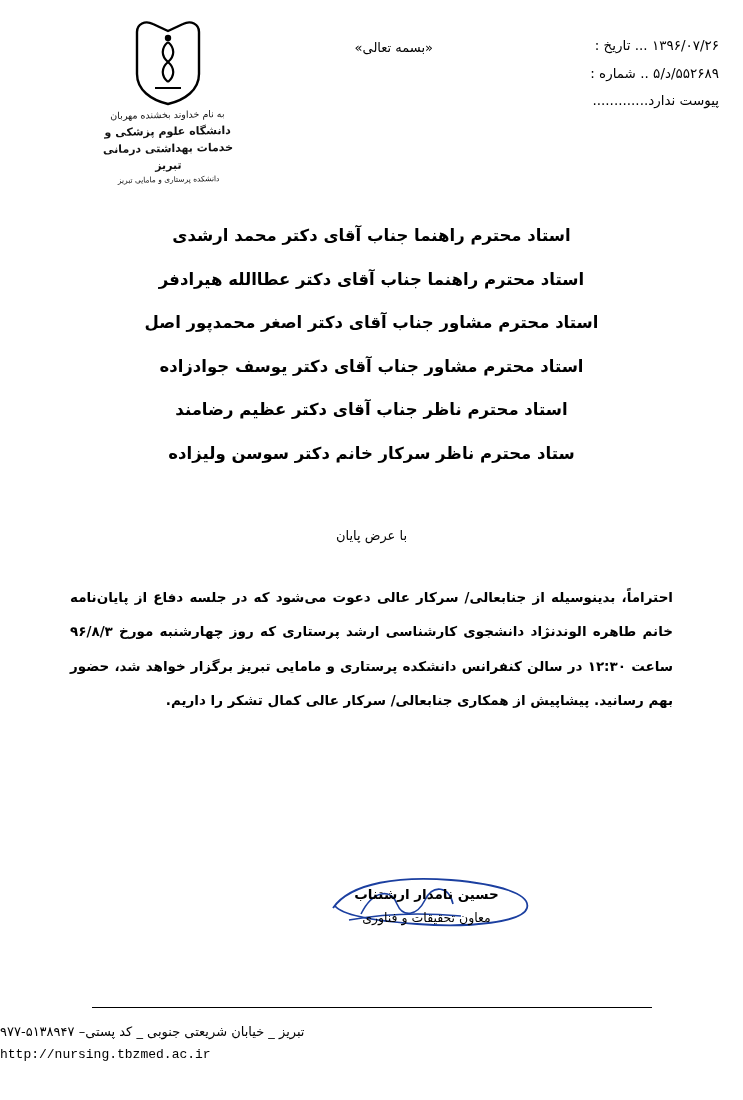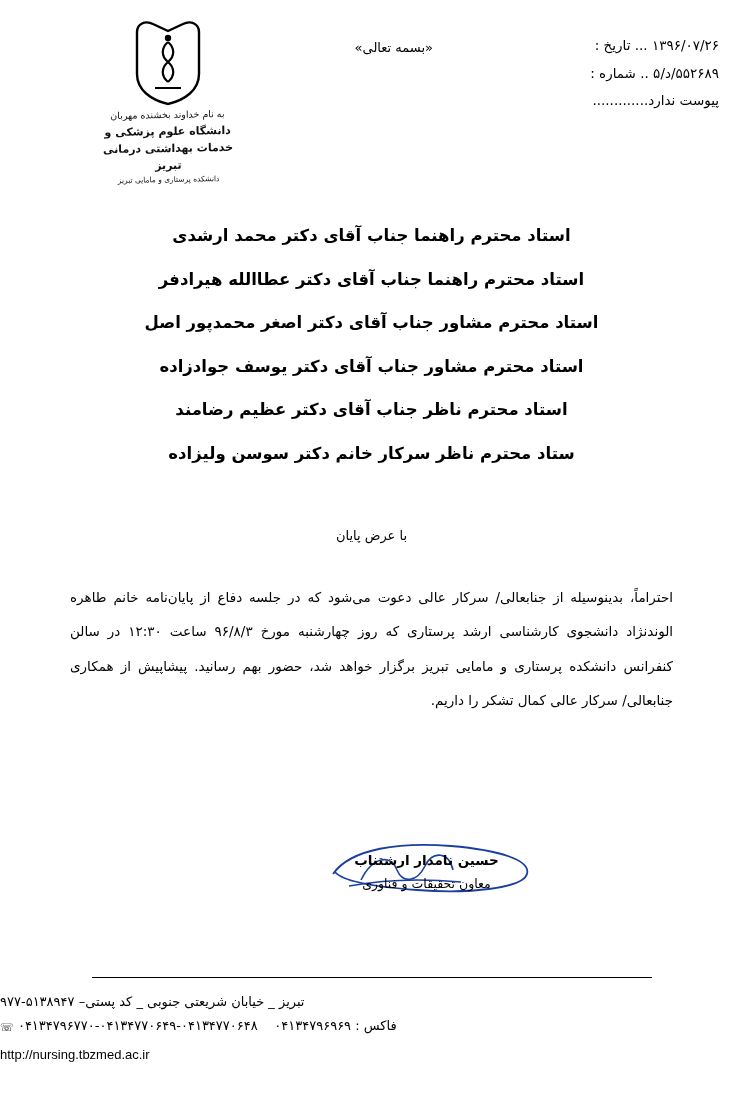--- a/index.html
+++ b/index.html
@@ -112,20 +112,21 @@
   
   .body-text {
     position: absolute;
     top: 580px;
     right: 70px;
     left: 70px;
     direction: rtl;
     text-align: justify;
     font-size: 13.5px;
     line-height: 2.55;
+    font-weight: bold;
   }
   .body-text p {
     margin: 0 0 16px 0;
   }
   .body-text p.topic {
     margin-top: 22px;
   }
 
   
   .signature {
@@ -133,20 +134,21 @@
     top: 852px;
     right: 0;
     left: 0;
     text-align: center;
     direction: rtl;
   }
   .sig-block {
     position: relative;
     display: inline-block;
     margin-right: -110px;
+    margin-top: 34px;
   }
   .sig-name {
     font-size: 13.5px;
     font-weight: bold;
     position: relative;
     z-index: 2;
   }
   .sig-role {
     font-size: 12.5px;
     margin-top: 8px;
@@ -178,23 +180,23 @@
     background: #000;
     margin: 0 auto 12px auto;
   }
   .footer-line {
     font-size: 13px;
     line-height: 1.85;
     white-space: nowrap;
   }
   .footer-url {
     font-size: 13px;
-    margin-top: 9px;
+    margin-top: 3px;
     direction: ltr;
-    font-family: Liberation Sans, sans-serif;
+    font-family: Liberation Mono, monospace;
   }
   .tiny-icon {
     display: inline-block;
     vertical-align: -1px;
     font-size: 11px;
   }
 </style>
 </head>
 <body>
 
@@ -257,22 +259,16 @@
         <path d="M28 50 C60 44, 96 42, 140 46" fill="none" stroke="#1b3fa0" stroke-width="1.4"></path>
       </svg>
       <div class="sig-name">حسین نامدار ارشتناب</div>
       <div class="sig-role">معاون تحقیقات و فناوری</div>
     </div>
   </div>
 
   <div class="footer">
     <div class="footer-rule"></div>
     <div class="footer-line">تبریز _ خیابان شریعتی جنوبی _ کد پستی– ۵۱۳۸۹۴۷-۹۷۷</div>
-    <div class="footer-line">
-      <span>فاکس : ۰۴۱۳۴۷۹۶۹۶۹</span>
-      <span>&nbsp;&nbsp;</span>
-      <span class="phones">۰۴۱۳۴۷۷۰۶۴۸-۰۴۱۳۴۷۷۰۶۴۹-۰۴۱۳۴۷۹۶۷۷۰</span>
-      <span class="tiny-icon">☏</span>
-    </div>
     <div class="footer-url">http://nursing.tbzmed.ac.ir</div>
   </div>
 
 </div>
 
 </body></html>

